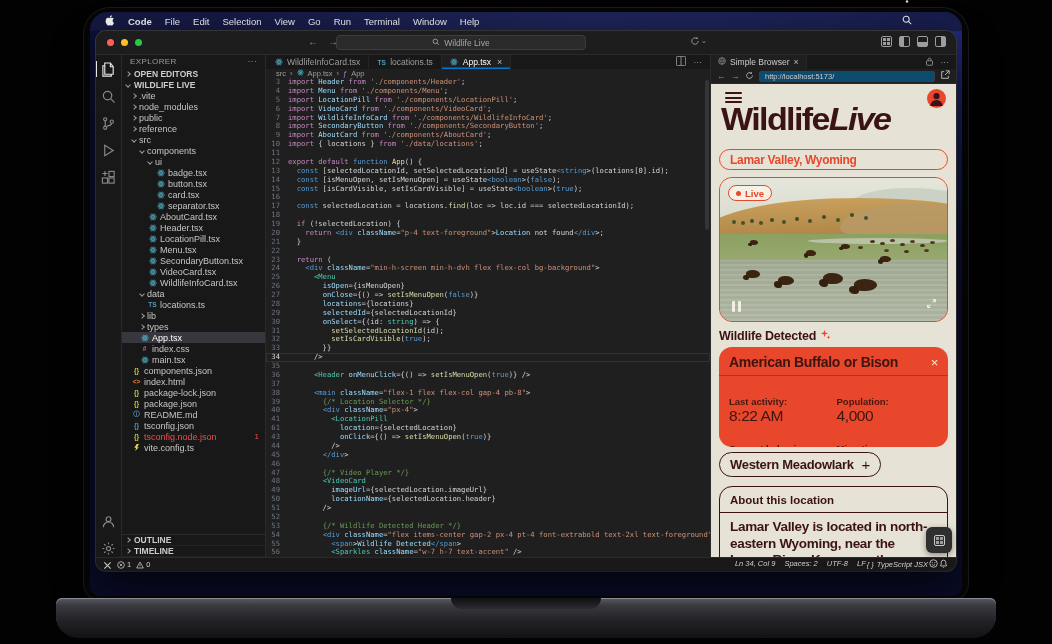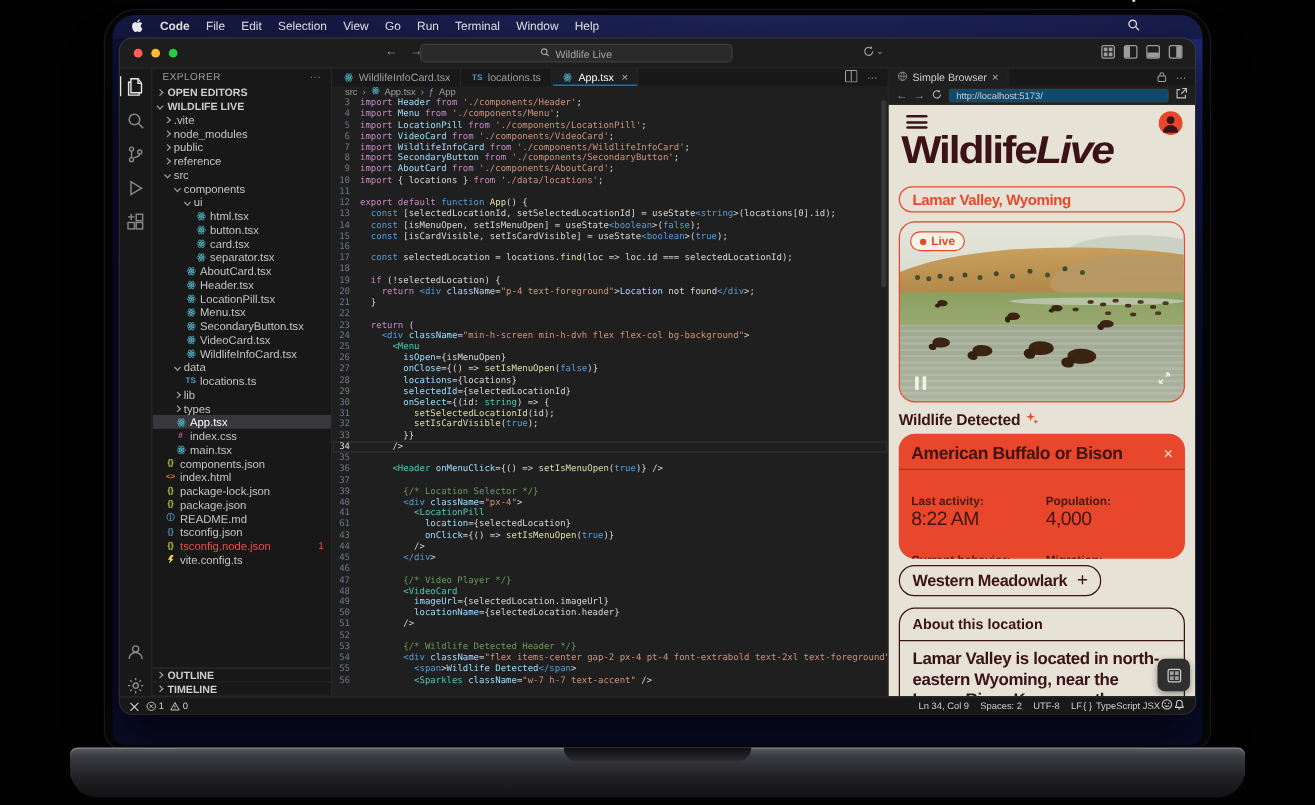--- a/index.html
+++ b/index.html
@@ -137,21 +137,21 @@
   .addbtn .plus{margin-left:auto;font-size:15px;font-weight:normal;}
   .aboutcard{left:8px;right:8px;top:402px;height:130px;border:1.5px solid #3b1216;border-radius:13px;color:#3b1216;}
   .aboutcard .hd{padding:7px 10px 6px;font-weight:bold;font-size:11.5px;border-bottom:1px solid #3b1216;}
   .aboutcard .bd{padding:6px 10px;font-weight:bold;font-size:13.5px;line-height:16.5px;letter-spacing:-.3px;}
   .floatbtn{position:absolute;right:4px;top:443px;width:26px;height:26px;border-radius:6px;background:#2f2f2f;box-shadow:0 2px 6px rgba(0,0,0,.4);display:flex;align-items:center;justify-content:center;}
 
   
   .statusbar{position:absolute;left:0;right:0;bottom:0;height:14px;background:#181818;border-top:1px solid #2b2b2b;display:flex;align-items:center;color:#cfcfcf;font-size:7.5px;padding:0 8px;gap:8px;}
   .sb-left{display:flex;align-items:center;gap:6px;}
   .probgroup{display:flex;align-items:center;gap:2px;}
-  .sb-right{margin-left:auto;display:flex;align-items:center;gap:1px;white-space:nowrap;}
+  .sb-right{margin-left:auto;display:flex;gap:1px;white-space:nowrap;font-style:italic;}
   .langitem{display:flex;align-items:center;gap:3px;}
   .xicon{position:relative;width:7px;height:7px;}
   .xicon:before,.xicon:after{content:"";position:absolute;left:3px;top:0;width:1px;height:9px;background:#cfcfcf;}
   .xicon:before{transform:rotate(45deg);}.xicon:after{transform:rotate(-45deg);}
 </style>
 </head>
 <body>
 
 <div class="stage">
   <div class="abs screen"></div>
@@ -330,21 +330,21 @@
               <span class="ficon">
                 <svg width="8" height="8" viewBox="0 0 16 16">
                   <g fill="none" stroke="#58c4dc" stroke-width="1">
                     <ellipse cx="8" cy="8" rx="7" ry="2.7"></ellipse>
                     <ellipse cx="8" cy="8" rx="7" ry="2.7" transform="rotate(60 8 8)"></ellipse>
                     <ellipse cx="8" cy="8" rx="7" ry="2.7" transform="rotate(120 8 8)"></ellipse>
                   </g>
                   <circle cx="8" cy="8" r="1.5" fill="#58c4dc"></circle>
                 </svg>
               </span>
-              <span class="lbl">html.tsx</span>
+              <span class="lbl">badge.tsx</span>
             </div>
             <div class="trow" style="padding-left: 34px;">
               <span class="ficon">
                 <svg width="8" height="8" viewBox="0 0 16 16">
                   <g fill="none" stroke="#58c4dc" stroke-width="1">
                     <ellipse cx="8" cy="8" rx="7" ry="2.7"></ellipse>
                     <ellipse cx="8" cy="8" rx="7" ry="2.7" transform="rotate(60 8 8)"></ellipse>
                     <ellipse cx="8" cy="8" rx="7" ry="2.7" transform="rotate(120 8 8)"></ellipse>
                   </g>
                   <circle cx="8" cy="8" r="1.5" fill="#58c4dc"></circle>
@@ -672,20 +672,21 @@
             <div class="cl"><span class="ln">28</span><span class="ct">        <span class="tk-at">locations</span>={locations}</span></div>
             <div class="cl"><span class="ln">29</span><span class="ct">        <span class="tk-at">selectedId</span>={selectedLocationId}</span></div>
             <div class="cl"><span class="ln">30</span><span class="ct">        <span class="tk-at">onSelect</span>={(id: <span class="tk-ty">string</span>) =&gt; {</span></div>
             <div class="cl"><span class="ln">31</span><span class="ct">          <span class="tk-fn">setSelectedLocationId</span>(id);</span></div>
             <div class="cl"><span class="ln">32</span><span class="ct">          <span class="tk-fn">setIsCardVisible</span>(<span class="tk-kb">true</span>);</span></div>
             <div class="cl"><span class="ln">33</span><span class="ct">        }}</span></div>
             <div class="cl cur"><span class="ln">34</span><span class="ct">      /&gt;</span></div>
             <div class="cl"><span class="ln">35</span><span class="ct">&nbsp;</span></div>
             <div class="cl"><span class="ln">36</span><span class="ct">      <span class="tk-cp">&lt;Header</span> <span class="tk-at">onMenuClick</span>={() =&gt; <span class="tk-fn">setIsMenuOpen</span>(<span class="tk-kb">true</span>)} /&gt;</span></div>
             <div class="cl"><span class="ln">37</span><span class="ct">&nbsp;</span></div>
+            <div class="cl"><span class="ln">38</span><span class="ct">      <span class="tk-tg">&lt;main</span> <span class="tk-at">className</span>=<span class="tk-s">"flex-1 flex flex-col gap-4 pb-8"</span>&gt;</span></div>
             <div class="cl"><span class="ln">39</span><span class="ct">        <span class="tk-c">{/* Location Selector */}</span></span></div>
             <div class="cl"><span class="ln">40</span><span class="ct">        <span class="tk-tg">&lt;div</span> <span class="tk-at">className</span>=<span class="tk-s">"px-4"</span>&gt;</span></div>
             <div class="cl"><span class="ln">41</span><span class="ct">          <span class="tk-cp">&lt;LocationPill</span></span></div>
             <div class="cl"><span class="ln">61</span><span class="ct">            <span class="tk-at">location</span>={selectedLocation}</span></div>
             <div class="cl"><span class="ln">43</span><span class="ct">            <span class="tk-at">onClick</span>={() =&gt; <span class="tk-fn">setIsMenuOpen</span>(<span class="tk-kb">true</span>)}</span></div>
             <div class="cl"><span class="ln">44</span><span class="ct">          /&gt;</span></div>
             <div class="cl"><span class="ln">45</span><span class="ct">        <span class="tk-tg">&lt;/div</span>&gt;</span></div>
             <div class="cl"><span class="ln">46</span><span class="ct">&nbsp;</span></div>
             <div class="cl"><span class="ln">47</span><span class="ct">        <span class="tk-c">{/* Video Player */}</span></span></div>
             <div class="cl"><span class="ln">48</span><span class="ct">        <span class="tk-cp">&lt;VideoCard</span></span></div>

